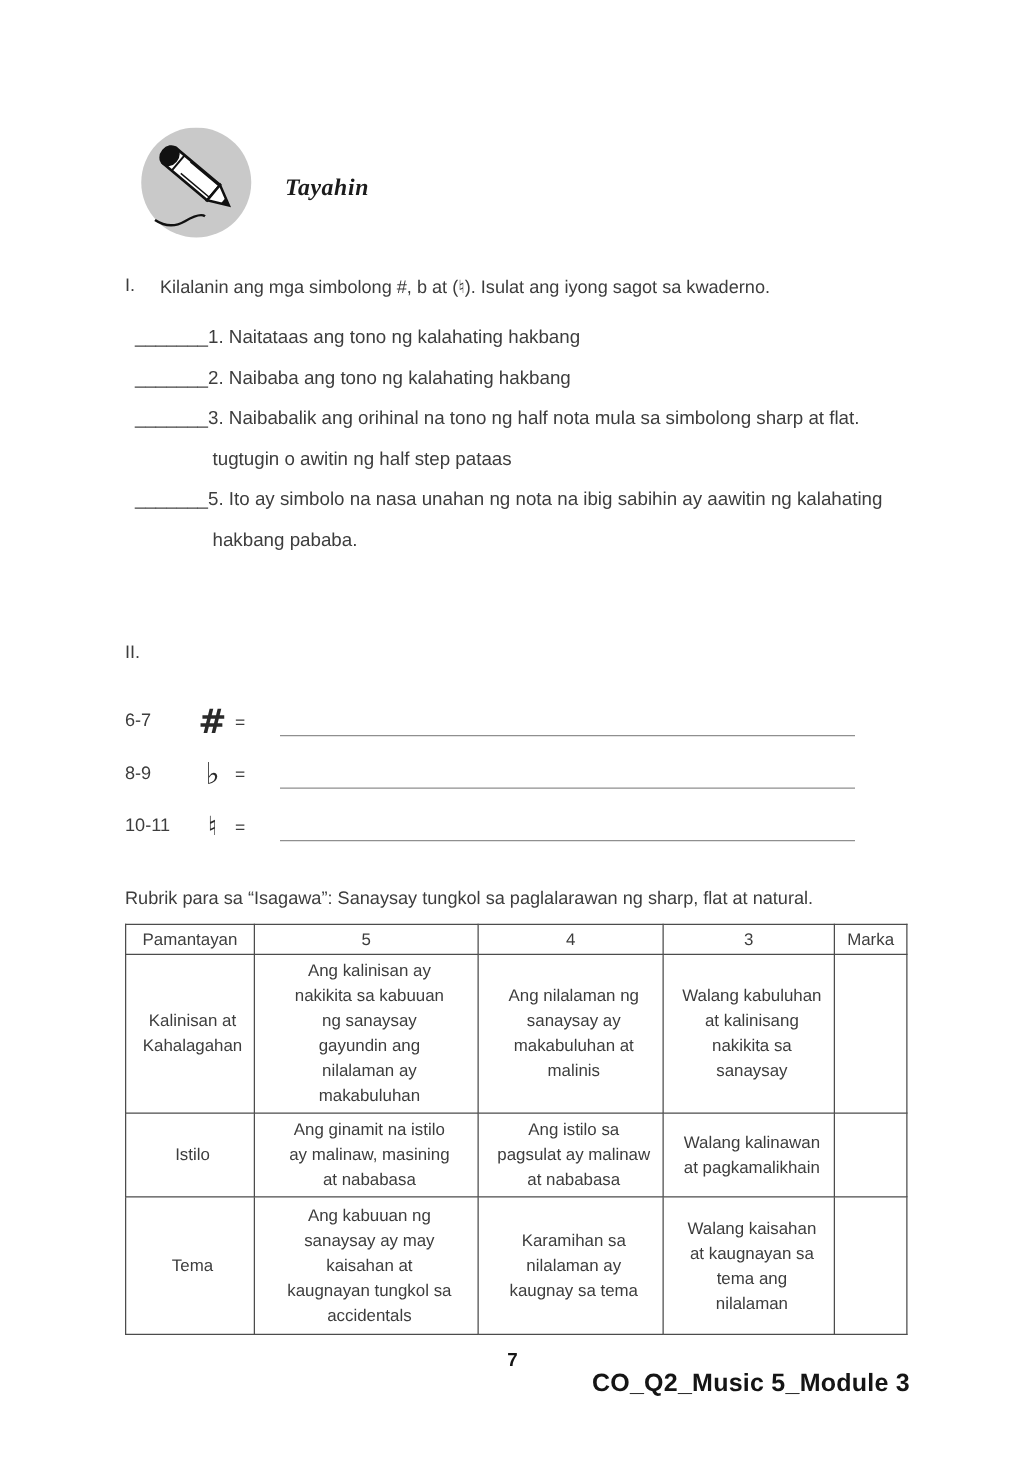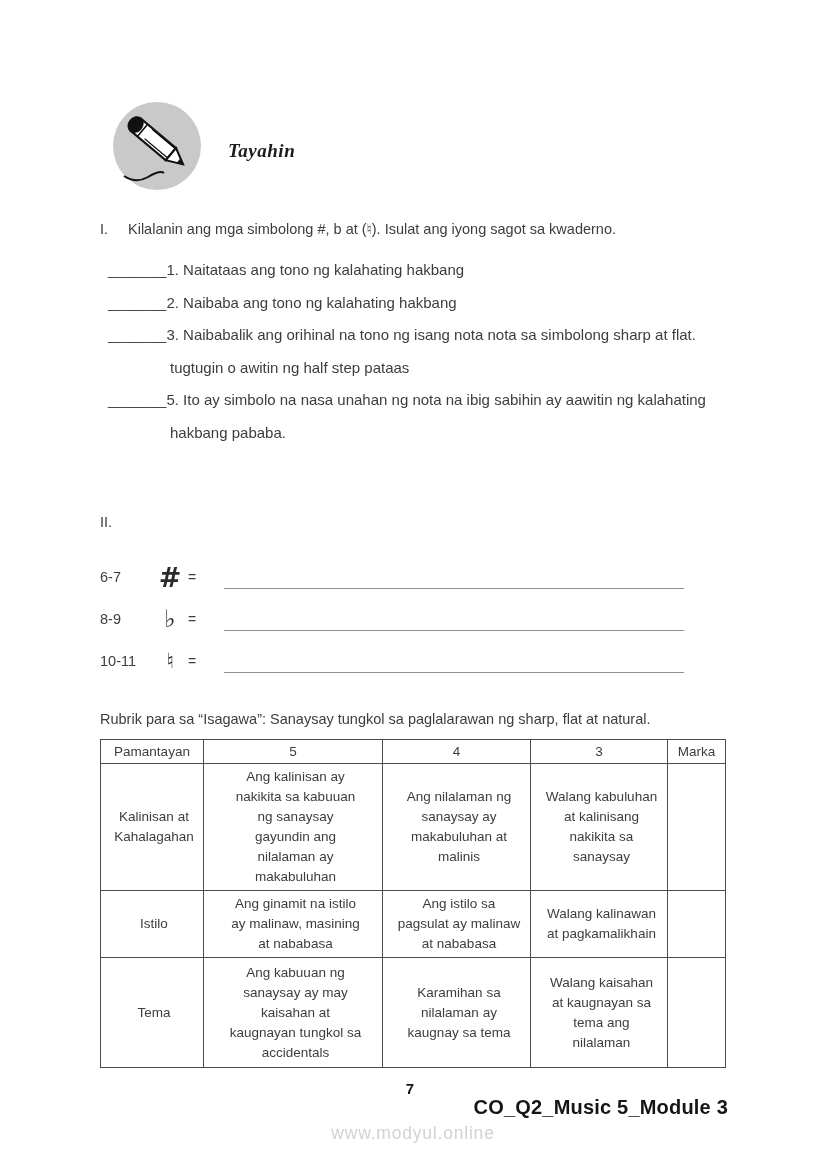--- a/index.html
+++ b/index.html
@@ -89,21 +89,21 @@
   <div class="tayahin">Tayahin</div>
 
   <div class="sec-head sec1-head">
     <span class="num">I.</span>
     <span>Kilalanin ang mga simbolong #, b at (♮). Isulat ang iyong sagot sa kwaderno.</span>
   </div>
 
   <div class="sec1-items">
     <div class="line">_______1. Naitataas ang tono ng kalahating hakbang</div>
     <div class="line">_______2. Naibaba ang tono ng kalahating hakbang</div>
-    <div class="line">_______3. Naibabalik ang orihinal na tono ng isang nota nota sa simbolong sharp at flat.</div>
+    <div class="line">_______3. Naibabalik ang orihinal na tono ng half nota mula sa simbolong sharp at flat.</div>
     <div class="line cont">tugtugin o awitin ng half step pataas</div>
     <div class="line">_______5. Ito ay simbolo na nasa unahan ng nota na ibig sabihin ay aawitin ng kalahating</div>
     <div class="line cont">hakbang pababa.</div>
   </div>
 
   <div class="sec-head sec2-head">
     <span class="num">II.</span>
   </div>
 
   <div class="sym-rows">
@@ -190,15 +190,14 @@
 at kaugnayan sa
 tema ang
 nilalaman</td>
       <td class="marka"></td>
     </tr>
   </tbody>
     </table>
 
   <div class="page-num">7</div>
   <div class="module-code">CO_Q2_Music 5_Module 3</div>
-  <div class="watermark">www.modyul.online</div>
 
 </div>
 
 </body></html>

